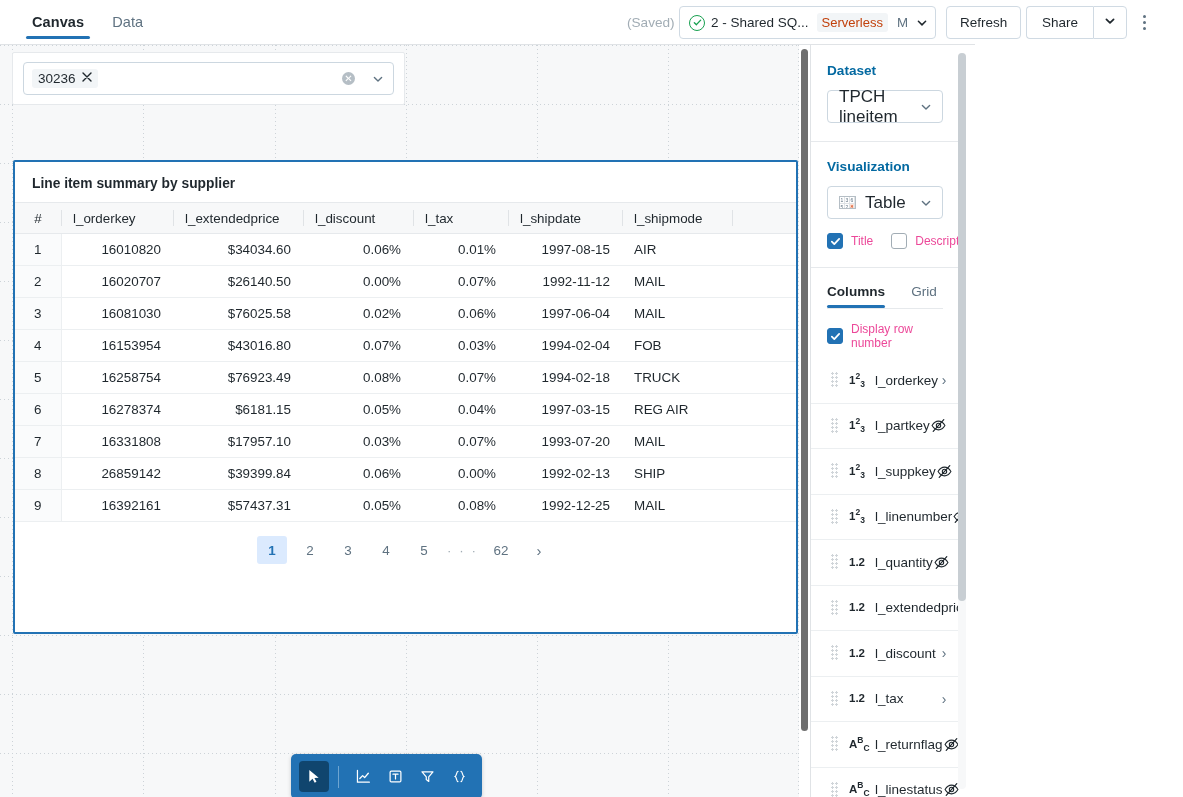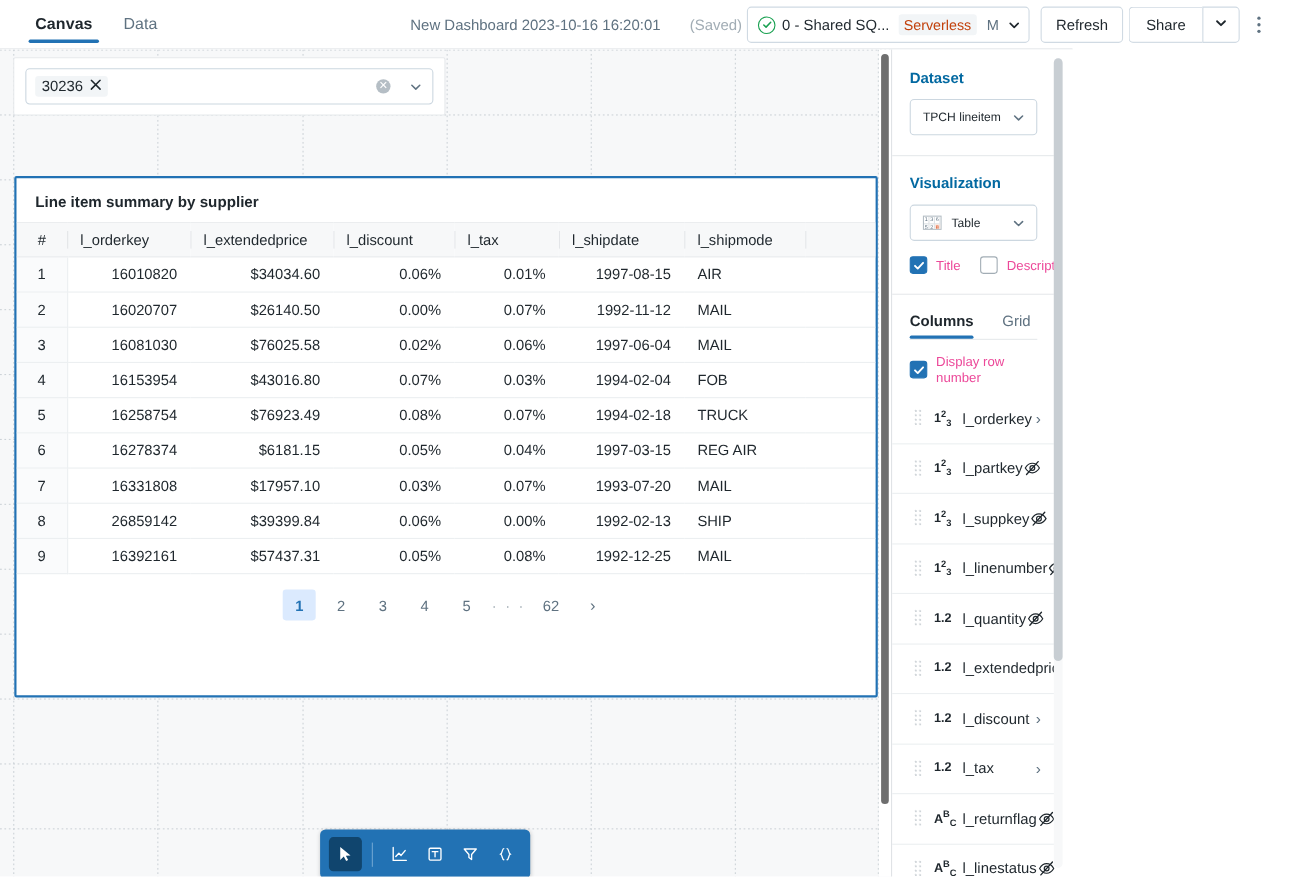--- a/index.html
+++ b/index.html
@@ -215,21 +215,21 @@
     flex: 1; background: #fff; border-left: 1px solid #e0e3e6;
     position: relative; overflow: hidden;
   }
   .panel-inner { position: absolute; inset: 0 16px 0 0; overflow: hidden; }
   .sec { padding: 0 16px; }
   .sec-h { font-size: 13.6px; font-weight: bold; color: #0369a1; }
   .select {
     height: 33px; border: 1px solid #ccd7e0; border-radius: 4px; background: #fff;
     display: flex; align-items: center; padding: 0 9px 0 11px; cursor: pointer;
   }
-  .select .lbl { font-size: 11px; color: #1f272d; }
+  .select .lbl { font-size: 17px; color: #1f272d; }
   .select .chev { margin-left: auto; }
   .hr { height: 1px; background: #e6e9ec; margin: 0; }
 
   .tbl-icon {
     width: 17px; height: 13px; margin-right: 9px; flex: none;
     display: grid; grid-template-columns: repeat(3, 1fr); grid-template-rows: repeat(2, 1fr);
     border: 1px solid #b5bec5; background: #fff; overflow: hidden;
   }
   .tbl-icon span {
     font-size: 5px; line-height: 6px; text-align: center; color: #5f7281;
@@ -298,30 +298,29 @@
   <div class="topbar">
     <div class="tabs">
       <div class="tab active">
         <span>Canvas</span>
       </div>
       <div class="tab">
         <span>Data</span>
       </div>
     </div>
 
-    <div class="doc-title">New Dashboard 2023-10-16 16:20:01</div>
     <div class="saved-tag">(Saved)</div>
 
     <div class="cluster-pill">
       <span class="check-circle">
         <svg width="9" height="9" viewBox="0 0 10 10">
             <path d="M1.5 5.2 L3.8 7.4 L8.5 2.4" stroke="#18a050" stroke-width="1.5" fill="none" stroke-linecap="round" stroke-linejoin="round"></path>
           </svg>
       </span>
-      <span class="cluster-name">0 - Shared SQ...</span>
+      <span class="cluster-name">2 - Shared SQ...</span>
       <span class="serverless-chip">Serverless</span>
       <span class="cluster-size">M</span>
       <span class="chev">
         <svg width="14" height="14" viewBox="0 0 14 14">
             <path d="M3.4 5.3 L7 8.9 L10.6 5.3" stroke="#1f272d" stroke-width="1.5" fill="none" stroke-linecap="round" stroke-linejoin="round"></path>
           </svg>
       </span>
     </div>
 
     <button class="btn btn-refresh">Refresh</button>

